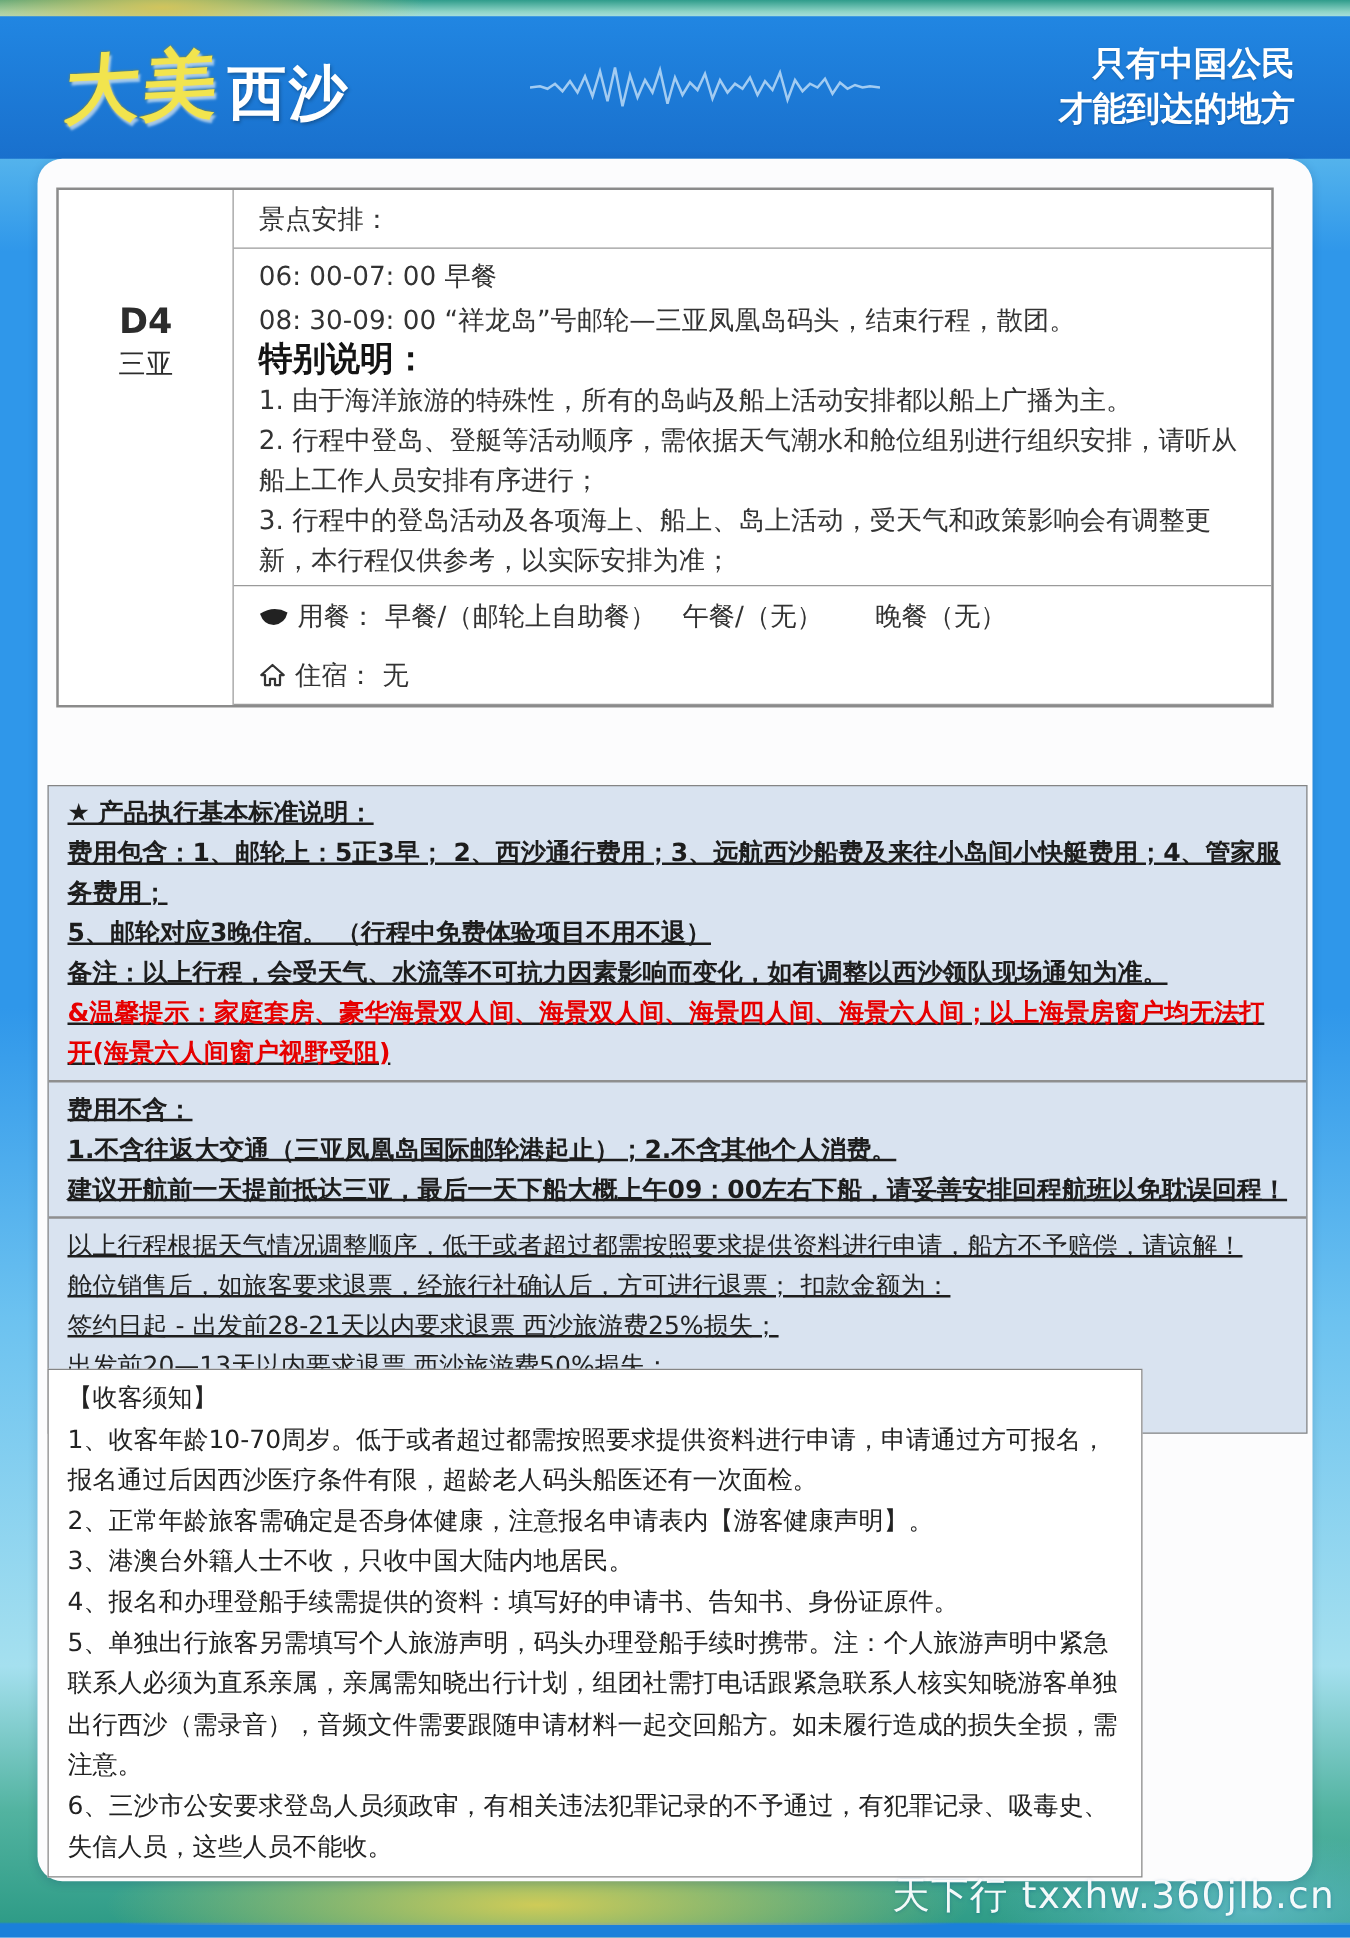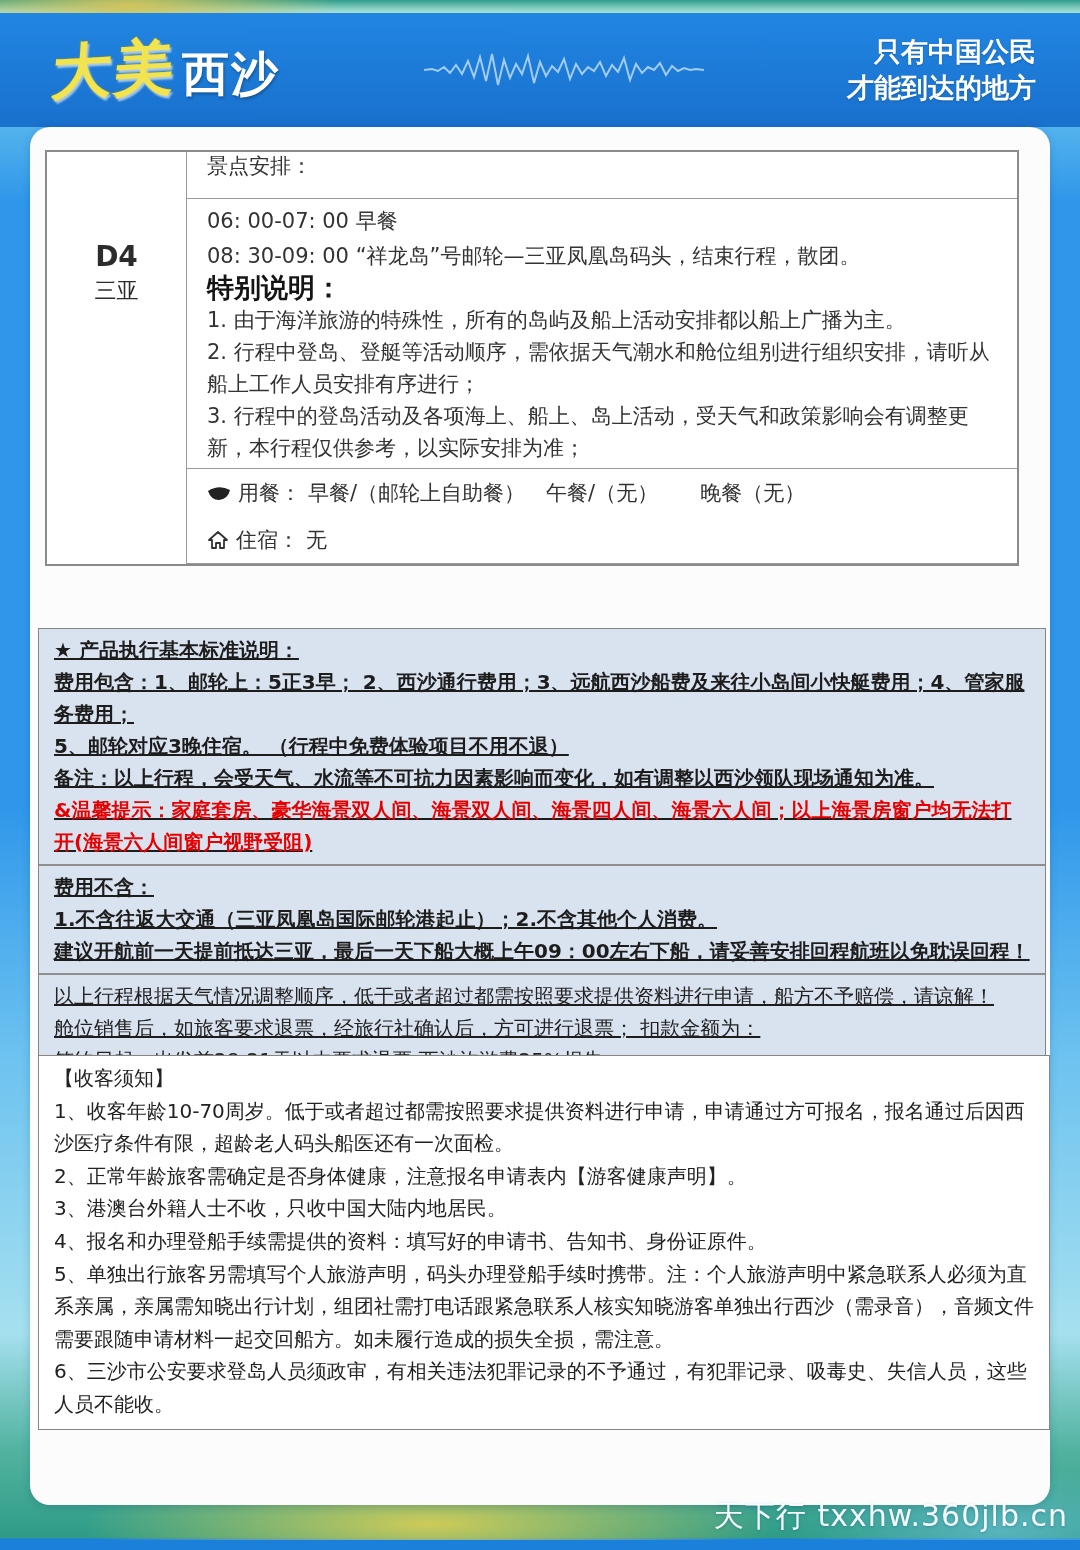--- a/index.html
+++ b/index.html
@@ -58,21 +58,21 @@
     color:#333;font-size:21px;
   }
   .itin-left{
     grid-row:1/5;border-right:1px solid #9a9a9a;
     text-align:center;padding-top:88px;box-sizing:border-box;
   }
   .day-code{font-weight:700;font-size:28px;color:#2c2c2c;}
   .day-city{font-size:22px;color:#2c2c2c;margin-top:3px;}
   .itin-row{border-bottom:1px solid #9a9a9a;box-sizing:border-box;padding:0 20px;}
   .itin-row.last{border-bottom:none;}
-  .row-attract{display:flex;font-family:Liberation Serif, serif;}
+  .row-attract{display:flex;align-items:center;font-family:Liberation Serif, serif;}
   .row-main{padding:6px 20px 4px;}
   .row-main p{margin:0;line-height:32px;}
   .sched-line{color:#333;}
   .sched-line.second{margin-top:3px;}
   .special-title{font-size:27px;font-weight:800;color:#141414;line-height:34px;}
   .special-note{color:#333;}
   .row-flex{display:flex;align-items:center;gap:7px;}
   .icon{display:inline-flex;align-items:center;flex:0 0 auto;}
   
   .standards-block{
@@ -82,21 +82,21 @@
   }
   .std-section{padding:5px 15px 6px;}
   .std-section + .std-section{border-top:2px solid #8f8f8f;}
   .standards-block p{margin:0;line-height:32px;font-size:20px;}
   .std-title{font-weight:800;font-size:22px;line-height:34px;}
   .std-bold{font-weight:700;}
   .warm-tip{color:#e60000;font-weight:700;}
   .refund-line{font-weight:400;color:#222;}
   
   .notice-block{
-    position:absolute;left:8px;top:928px;width:1012px;
+    position:absolute;left:8px;top:968px;width:876px;
     box-sizing:border-box;border:1px solid #858585;
     background:#ffffff;color:#222;padding:6px 15px 8px;
   }
   .notice-block p{margin:0;line-height:32.6px;font-size:20px;}
   .notice-title{font-size:21px;}
   
   .watermark{
     position:absolute;right:12px;bottom:13px;
     color:rgba(255,255,255,.95);font-size:30px;letter-spacing:1px;
     text-shadow:0 1px 3px rgba(0,80,140,.35);white-space:nowrap;

